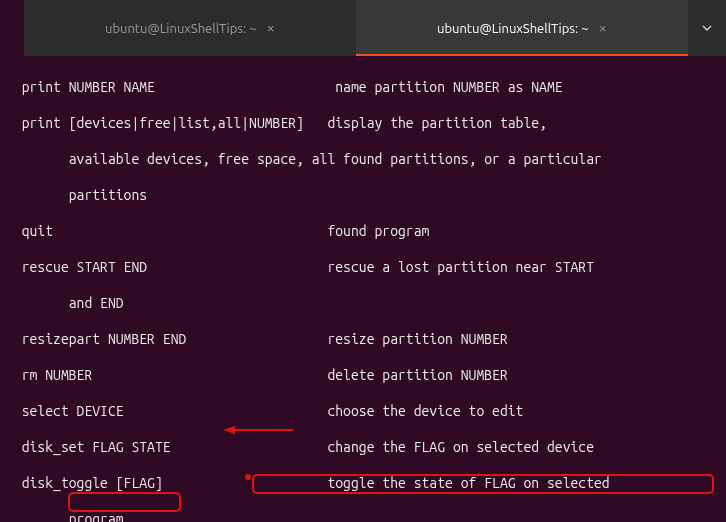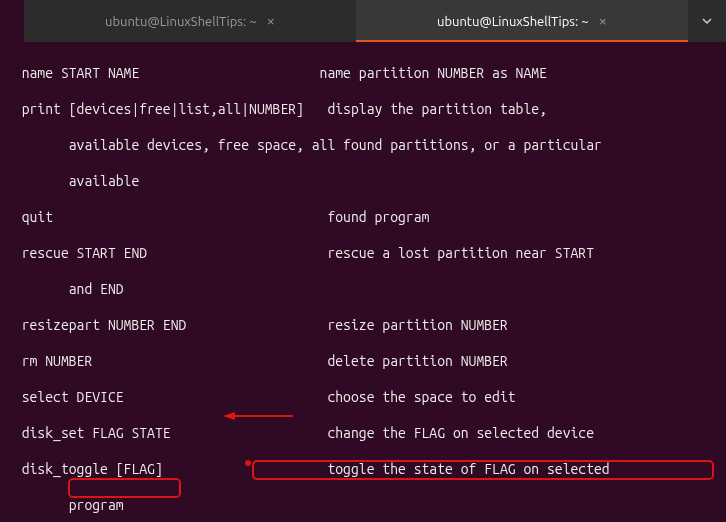--- a/index.html
+++ b/index.html
@@ -7,21 +7,21 @@
     width: 726px;
     height: 522px;
     background: #300a24;
     font-family: "Ubuntu Mono", "DejaVu Sans Mono", monospace;
     font-size: 14px;
     line-height: 18px;
     color: #eeeeec;
     overflow: hidden;
   }
   .titlebar {
-    height: 42px;
+    height: 56px;
     background: #2c2c2c;
     display: flex;
     align-items: stretch;
     margin-left: 24px;
   }
   .tab {
     flex: 1;
     display: flex;
     align-items: center;
     justify-content: center;
@@ -97,39 +97,39 @@
     <span class="tab-close">×</span>
   </div>
   <div class="newtab">
     <svg width="12" height="12" viewBox="0 0 12 12">
         <path d="M2 4 L6 8 L10 4" stroke="#ccc" stroke-width="1.5" fill="none"></path>
       </svg>
   </div>
 </div>
 
 <div class="term mono">
-<span>  name START NAME                       name partition NUMBER as NAME</span>
+<span>  print NUMBER NAME                       name partition NUMBER as NAME</span>
 
 <span>  print [devices|free|list,all|NUMBER]   display the partition table,</span>
 
 <span>        available devices, free space, all found partitions, or a particular</span>
 
-<span>        available</span>
+<span>        partitions</span>
 
 <span>  quit                                   found program</span>
 
 <span>  rescue START END                       rescue a lost partition near START</span>
 
 <span>        and END</span>
 
 <span>  resizepart NUMBER END                  resize partition NUMBER</span>
 
 <span>  rm NUMBER                              delete partition NUMBER</span>
 
-<span>  select DEVICE                          choose the space to edit</span>
+<span>  select DEVICE                          choose the device to edit</span>
 
 <span>  disk_set FLAG STATE                    change the FLAG on selected device</span>
 
 <span>  disk_toggle [FLAG]                     toggle the state of FLAG on selected</span>
 
 <span>        program</span>
 
 
 
 

